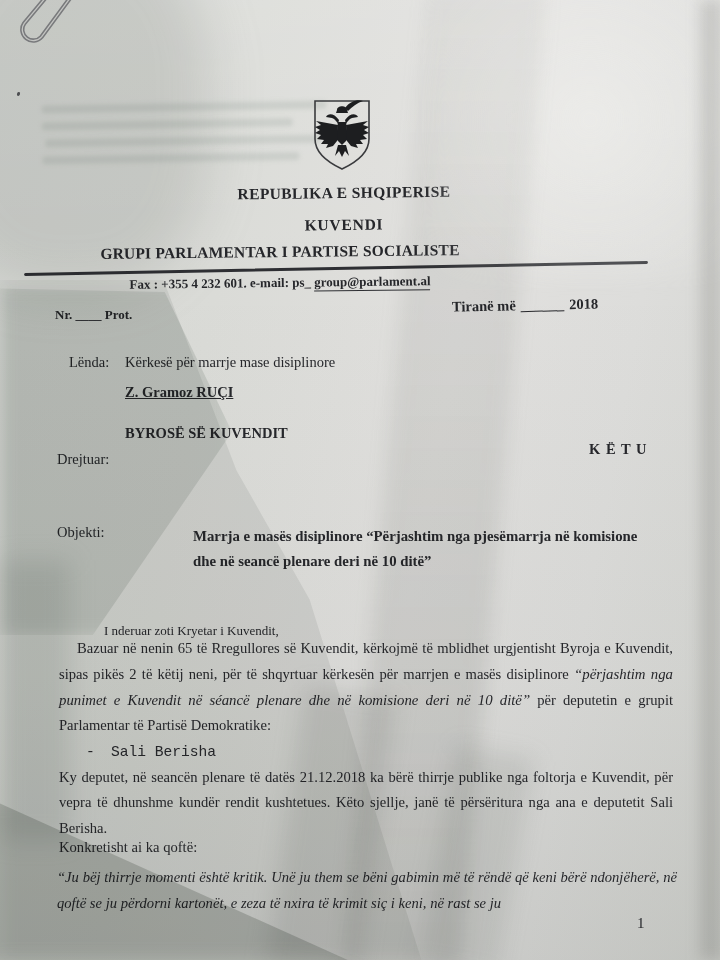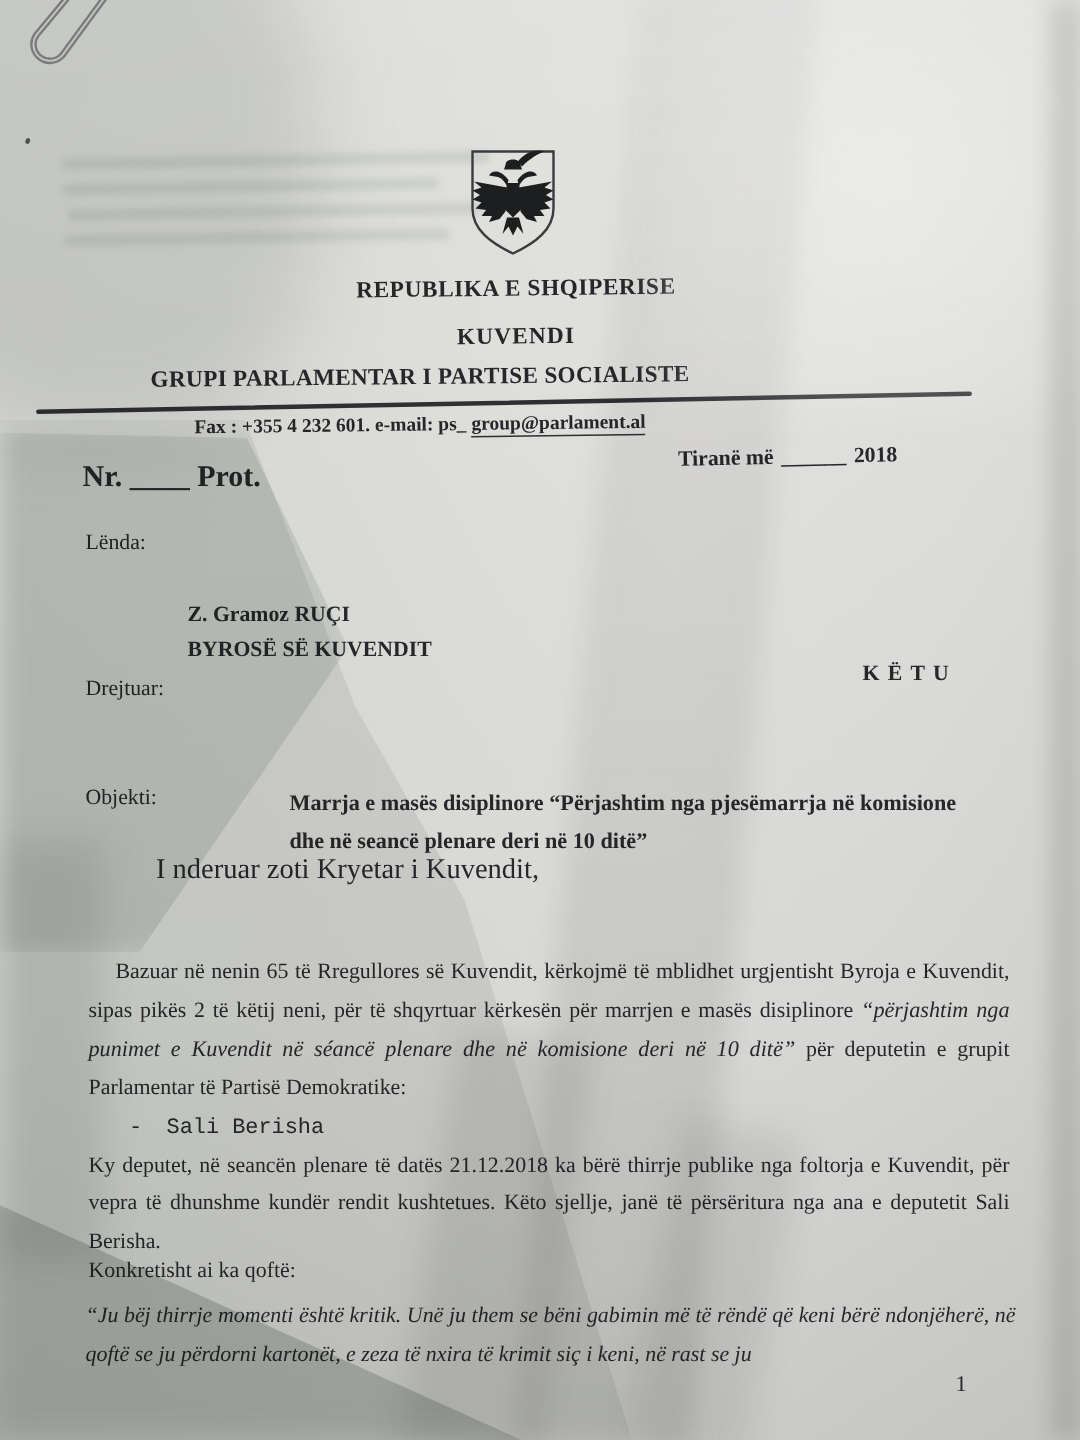--- a/index.html
+++ b/index.html
@@ -17,32 +17,32 @@
   
   .h-republic{top:184px;font-size:15.5px;letter-spacing:.4px;transform:rotate(-.7deg);}
   .h-kuvendi{top:216px;font-size:15.5px;letter-spacing:.8px;transform:rotate(-.7deg);}
   .h-grupi{top:243px;font-size:15.5px;letter-spacing:.2px;transform:rotate(-.6deg);}
   .rule{left:24px;top:267px;width:624px;height:2.6px;background:#2e2f33;transform:rotate(-1.1deg);border-radius:2px;}
   .h-fax{top:275px;font-size:13px;transform:rotate(-.7deg);}
   .h-fax .email{border-bottom:1.6px solid #2e2f33;padding-bottom:1px;}
   
   .tirane{left:452px;top:297px;font-size:14.5px;transform:rotate(-1.2deg);white-space:nowrap;}
   .tirane span{margin-right:5px;}
-  .nrprot{left:55px;top:307px;font-size:20px;}
+  .nrprot{left:55px;top:307px;font-size:13px;}
   
   .lbl{left:57px;font-size:14.5px;}
   .val{left:125px;font-size:14.5px;}
-  .lenda-l{top:354px;} .lenda-v{top:354px;}
-  .drej-l{top:403px;margin-top:48px;} .drej-name{top:402px;} .drej-org{top:425px;}
-  .ketu{left:575px;top:441px;font-size:14.5px;letter-spacing:1px;white-space:nowrap;}
+  .lenda-l{top:354px;margin-left:12px;} .lenda-v{top:354px;}
+  .drej-l{top:403px;margin-top:48px;} .drej-name{top:384px;text-decoration:underline;} .drej-org{top:425px;}
+  .ketu{left:589px;top:441px;font-size:14.5px;letter-spacing:1px;white-space:nowrap;}
   .obj-l{top:524px;font-weight:normal;}
   .obj-v{left:193px;top:524px;width:458px;font-size:14.8px;font-weight:bold;line-height:24.5px;}
   
   .bodytxt{font-size:14.6px;line-height:25.8px;text-align:justify;}
-  .salut{left:104px;top:569px;font-size:19px;}
+  .salut{left:104px;top:623px;font-size:13px;}
   .p1{left:59px;top:636px;width:614px;text-indent:18px;}
   .p1 i{font-size:14.8px;}
   .list{left:86px;top:744px;font-size:14.6px;font-family:Liberation Mono, monospace;}
   .list .dash{display:inline-block;width:25px;}
   .p2{left:59px;top:765px;width:614px;line-height:25.4px;}
   .p3{left:59px;top:839px;font-size:14.6px;}
   .quote{left:57px;top:864px;width:620px;font-style:italic;line-height:26.4px;}
   .pagenum{left:637px;top:915px;font-size:15px;}
   
   .bleed{left:42px;top:103px;width:285px;transform:rotate(-1deg);}
@@ -106,20 +106,21 @@
   <div class="grupi-col h-grupi b">GRUPI PARLAMENTAR I PARTISE SOCIALISTE</div>
   <div class="abs rule"></div>
   <div class="grupi-col h-fax b"><span>Fax : +355 4 232 601. e-mail: ps_ </span><span class="email">group@parlament.al</span></div>
 
   <div class="abs tirane b">
     <span>Tiranë më</span><span>______</span><span>2018</span>
   </div>
   <div class="abs nrprot b">Nr. ____ Prot.</div>
 
   <div class="abs lbl lenda-l">Lënda:</div>
+  <div class="abs val lenda-v">Kërkesë për marrje mase disiplinore</div>
 
   <div class="abs lbl drej-l">Drejtuar:</div>
   <div class="abs val drej-name b">Z. Gramoz RUÇI</div>
   <div class="abs val drej-org b">BYROSË SË KUVENDIT</div>
   <div class="abs ketu b">K Ë T U</div>
 
   <div class="abs lbl obj-l">Objekti:</div>
   <div class="abs obj-v">Marrja e masës disiplinore “Përjashtim nga pjesëmarrja në komisione dhe në seancë plenare deri në 10 ditë”</div>
 
   <div class="abs salut">I nderuar zoti Kryetar i Kuvendit,</div>

